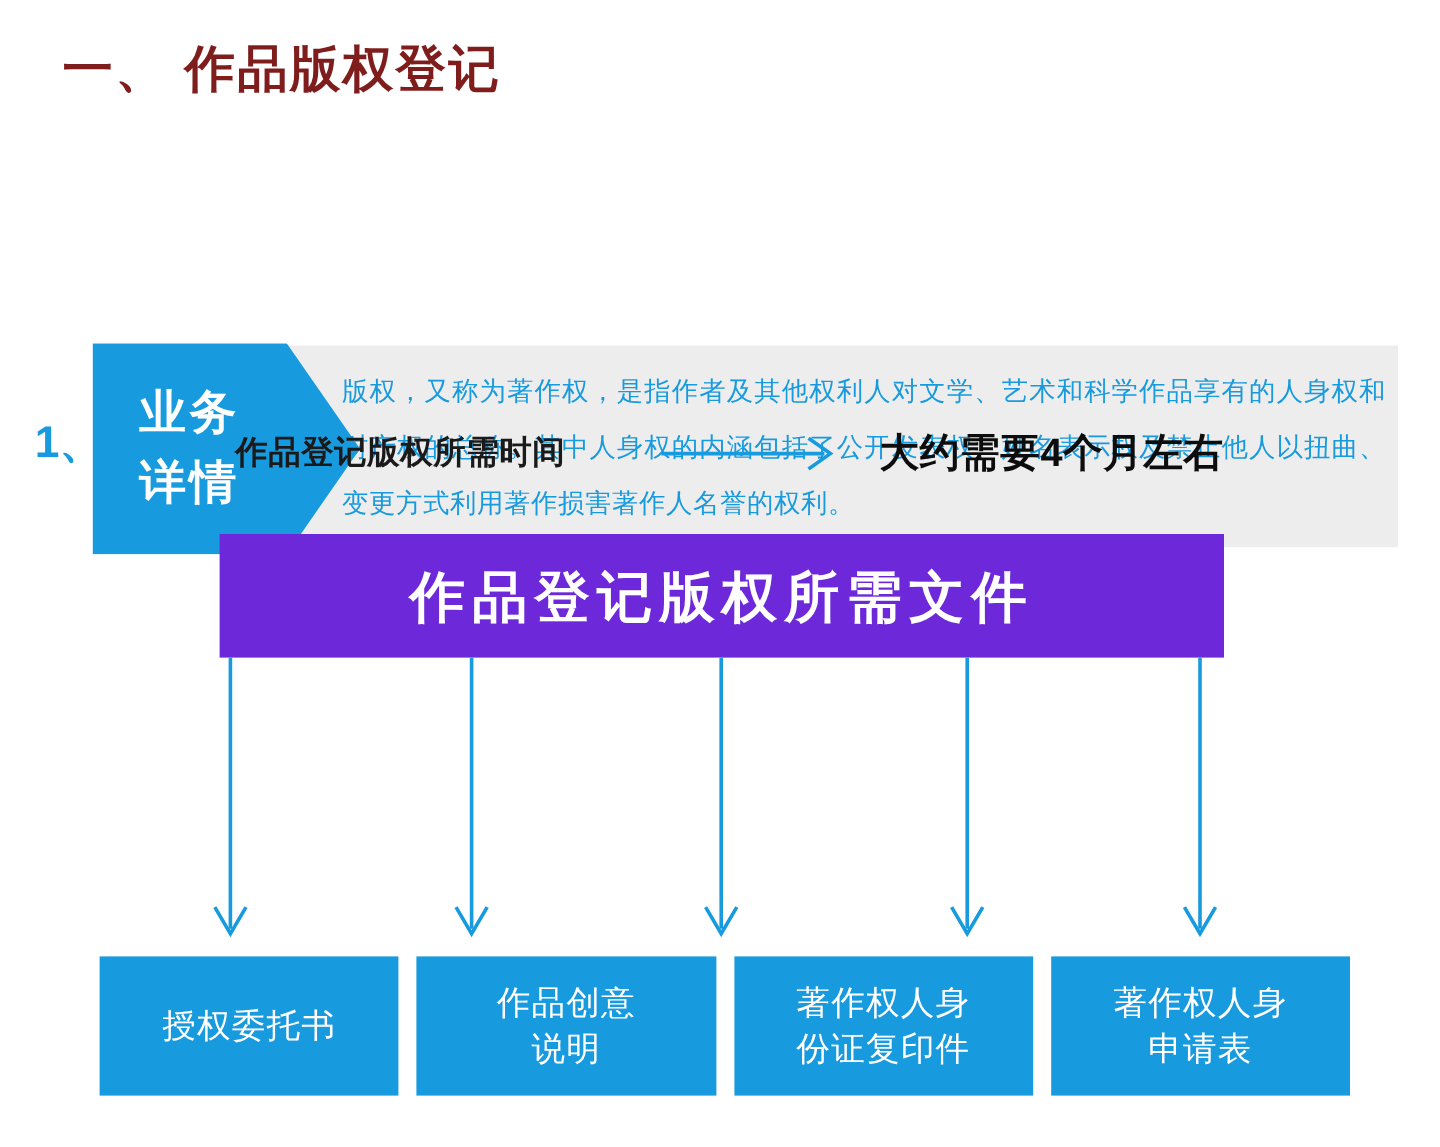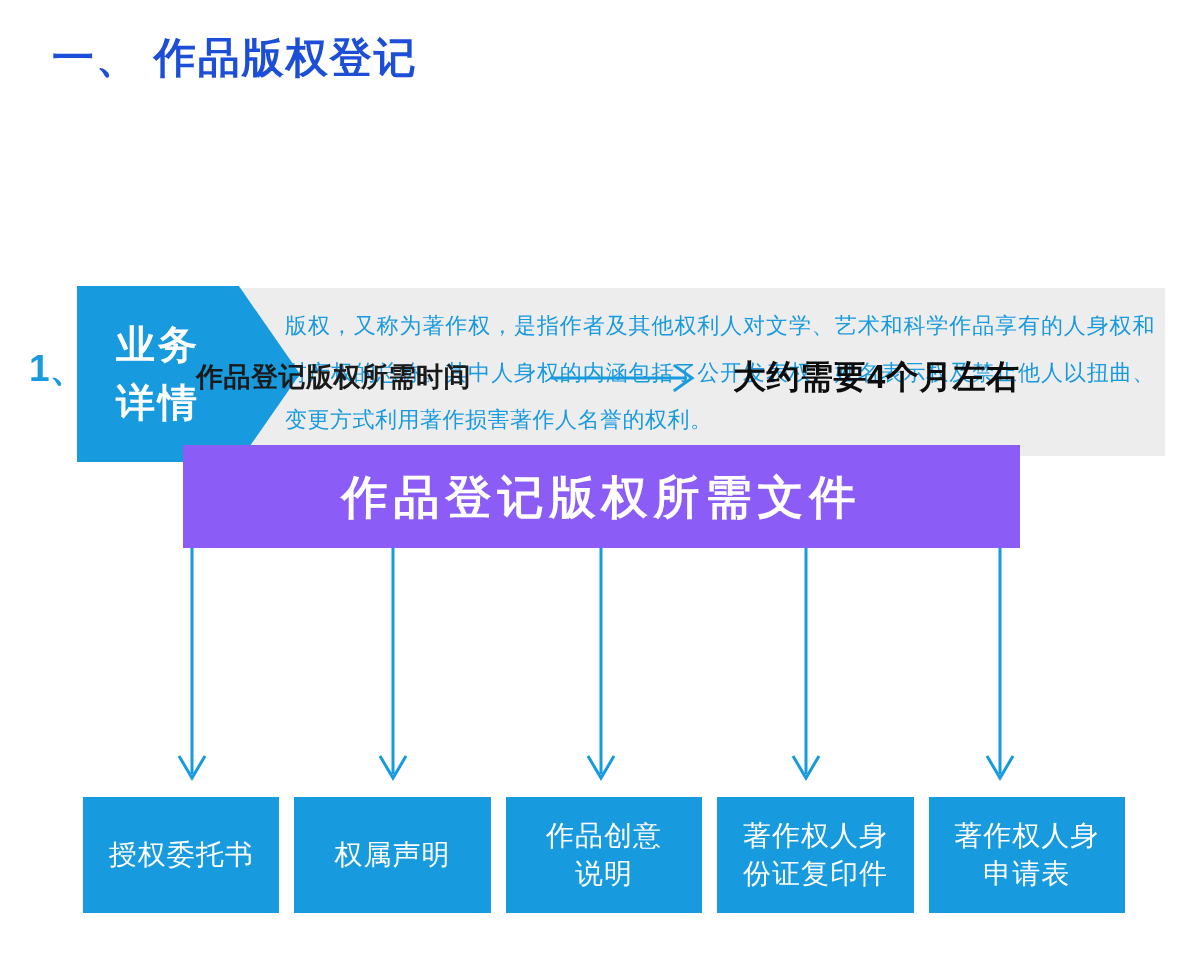--- a/index.html
+++ b/index.html
@@ -16,21 +16,21 @@
     -webkit-font-smoothing: antialiased;
   }
 
   
   .section-title {
     position: absolute;
     left: 52px;
     top: 37px;
     font-size: 42px;
     font-weight: 700;
-    color: #1d4ed8;
+    color: #7f1d1d;
     letter-spacing: 2px;
     white-space: nowrap;
     line-height: 1;
   }
 
   
   .detail-block {
     position: absolute;
     left: 0;
     top: 143px;
@@ -131,21 +131,21 @@
     letter-spacing: 0.5px;
   }
 
   
   .docs-header {
     position: absolute;
     left: 183px;
     top: 445px;
     width: 837px;
     height: 103px;
-    background: #8b5cf6;
+    background: #6d28d9;
     display: flex;
     align-items: center;
     justify-content: center;
   }
   .docs-header-title {
     color: #ffffff;
     font-size: 46px;
     font-weight: 700;
     letter-spacing: 6px;
     line-height: 1;
@@ -243,20 +243,19 @@
       <polyline points="793,208 806,230 819,208"></polyline>
 
       <line x1="1000" y1="0" x2="1000" y2="226"></line>
       <polyline points="987,208 1000,230 1013,208"></polyline>
     </g>
   </svg>
 </div>
 
 <div class="doc-boxes">
   <div class="doc-box">授权委托书</div>
-  <div class="doc-box">权属声明</div>
   <div class="doc-box">作品创意
 说明</div>
   <div class="doc-box">著作权人身
 份证复印件</div>
   <div class="doc-box">著作权人身
 申请表</div>
 </div>
 
 </body></html>

